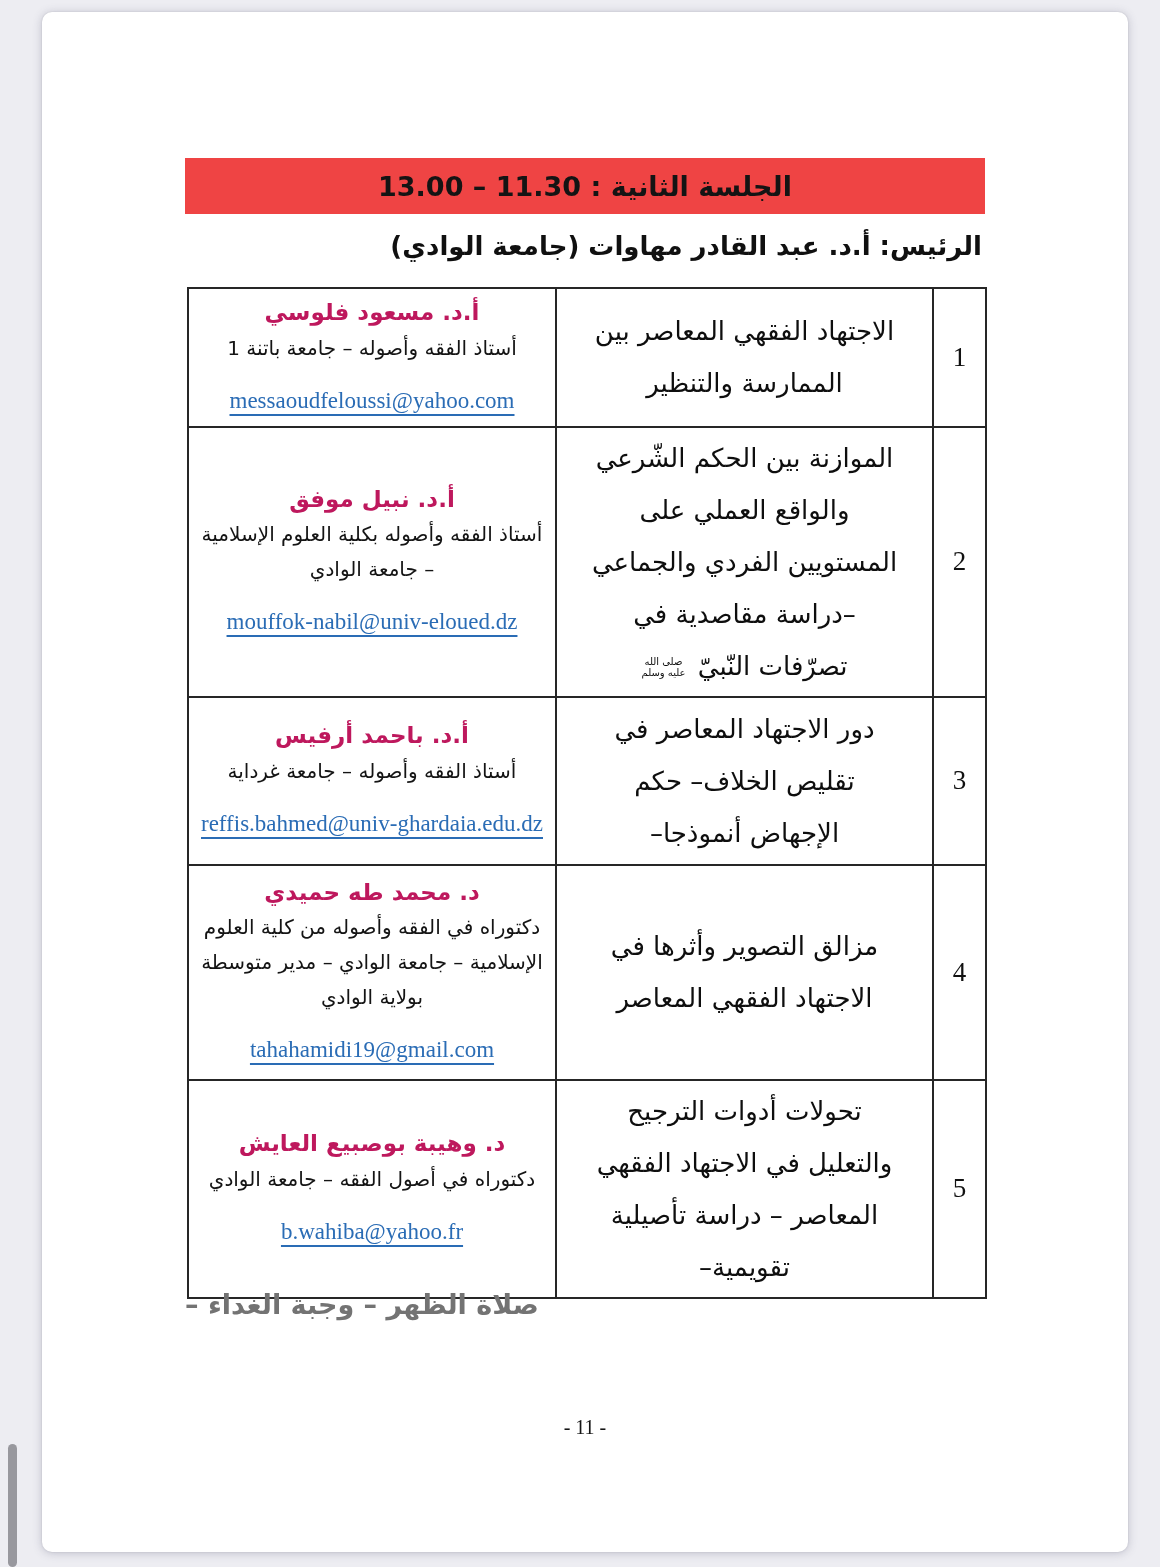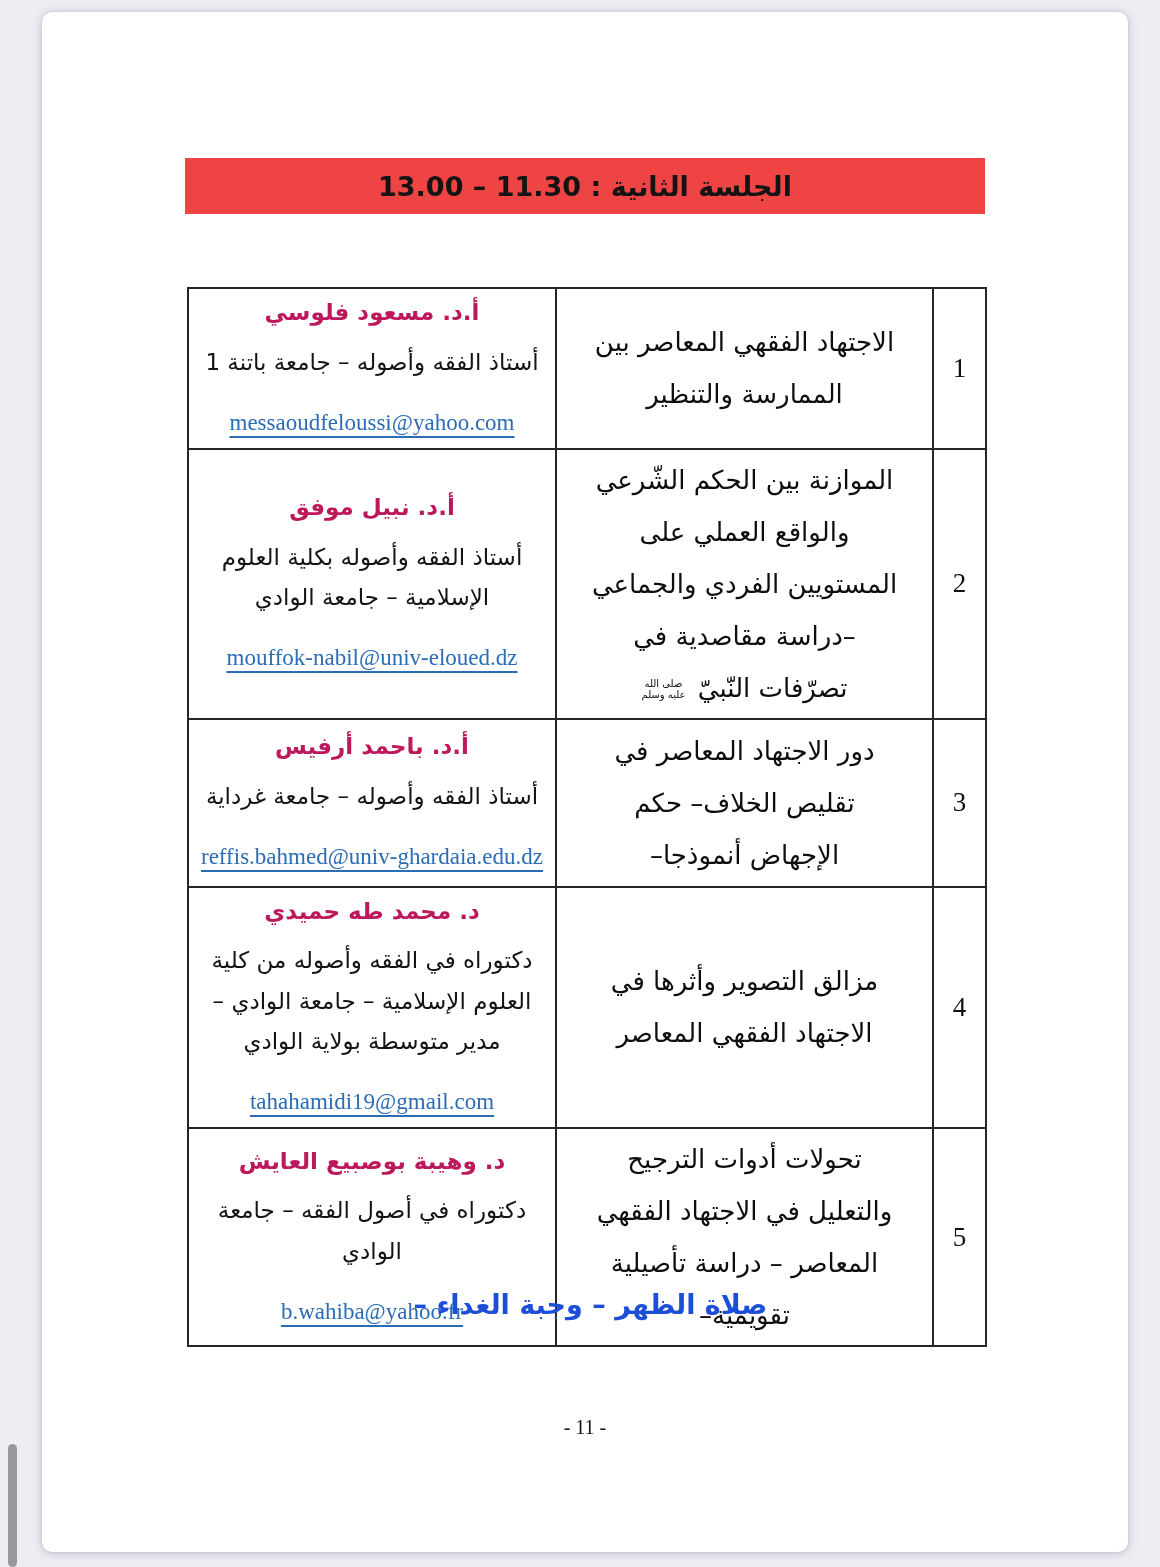--- a/index.html
+++ b/index.html
@@ -77,28 +77,28 @@
   }
   td.speaker-cell { padding: 6px 10px; text-align: center; }
 
   .speaker-name {
     font-weight: bold;
     font-size: 23px;
     line-height: 1.55;
     color: #be185d;
   }
   .speaker-affil {
-    font-size: 23px;
+    font-size: 20px;
     line-height: 1.75;
     color: #141414;
-    margin-top: 11px;
+    margin-top: 0;
   }
   .speaker-email {
     display: inline-block;
-    margin-top: 22px;
+    margin-top: 16px;
     font-family: "Liberation Serif", serif;
     font-size: 23px;
     line-height: 1.65;
     color: #2a6cb5;
     direction: ltr;
     text-decoration: underline;
     text-decoration-thickness: 2px;
     text-underline-offset: 6px;
     cursor: pointer;
   }
@@ -116,27 +116,27 @@
 
   td.discussion-cell {
     text-align: center;
     font-weight: bold;
     font-size: 24px;
     height: 62px;
   }
 
   .meal-line {
     position: absolute;
-    left: 192px; top: 1289px;
+    left: 185px; top: 1289px;
     width: 797px;
     direction: rtl;
-    text-align: center;
+    text-align: left;
     font-weight: bold;
     font-size: 27px;
-    color: #1d4ed8;
+    color: #737373;
   }
 
   .page-number {
     position: absolute;
     left: 42px; top: 1416px;
     width: 1086px;
     text-align: center;
     font-family: "Liberation Serif", serif;
     font-size: 20px;
     color: #141414;
@@ -161,20 +161,21 @@
 <body>
 
 <div class="canvas">
 
   <div class="page"></div>
 
   <div class="session-bar">
     <span>الجلسة الثانية : 11.30 – 13.00</span>
   </div>
 
+  <div class="chair-line">الرئيس: أ.د. عبد القادر مهاوات (جامعة الوادي)</div>
 
   <table class="program">
     <colgroup>
       <col class="c-num">
         <col class="c-title">
         <col class="c-speaker">
     </colgroup>
     <tbody>
       <tr class="r1">
         <td class="num-cell">1</td>

